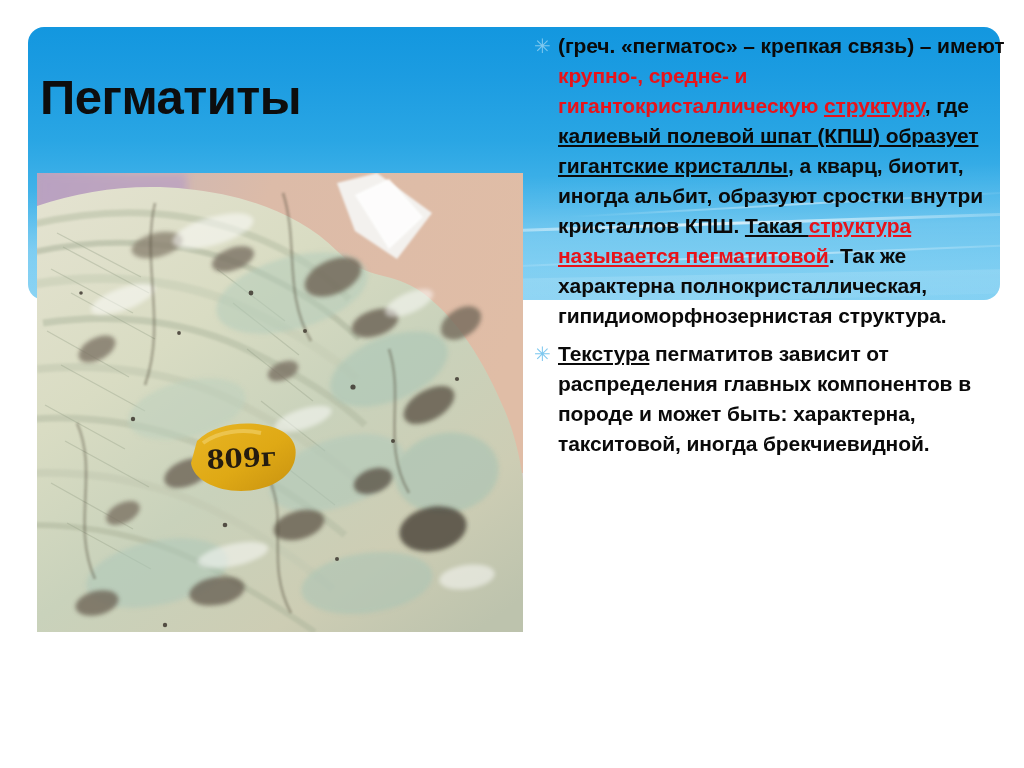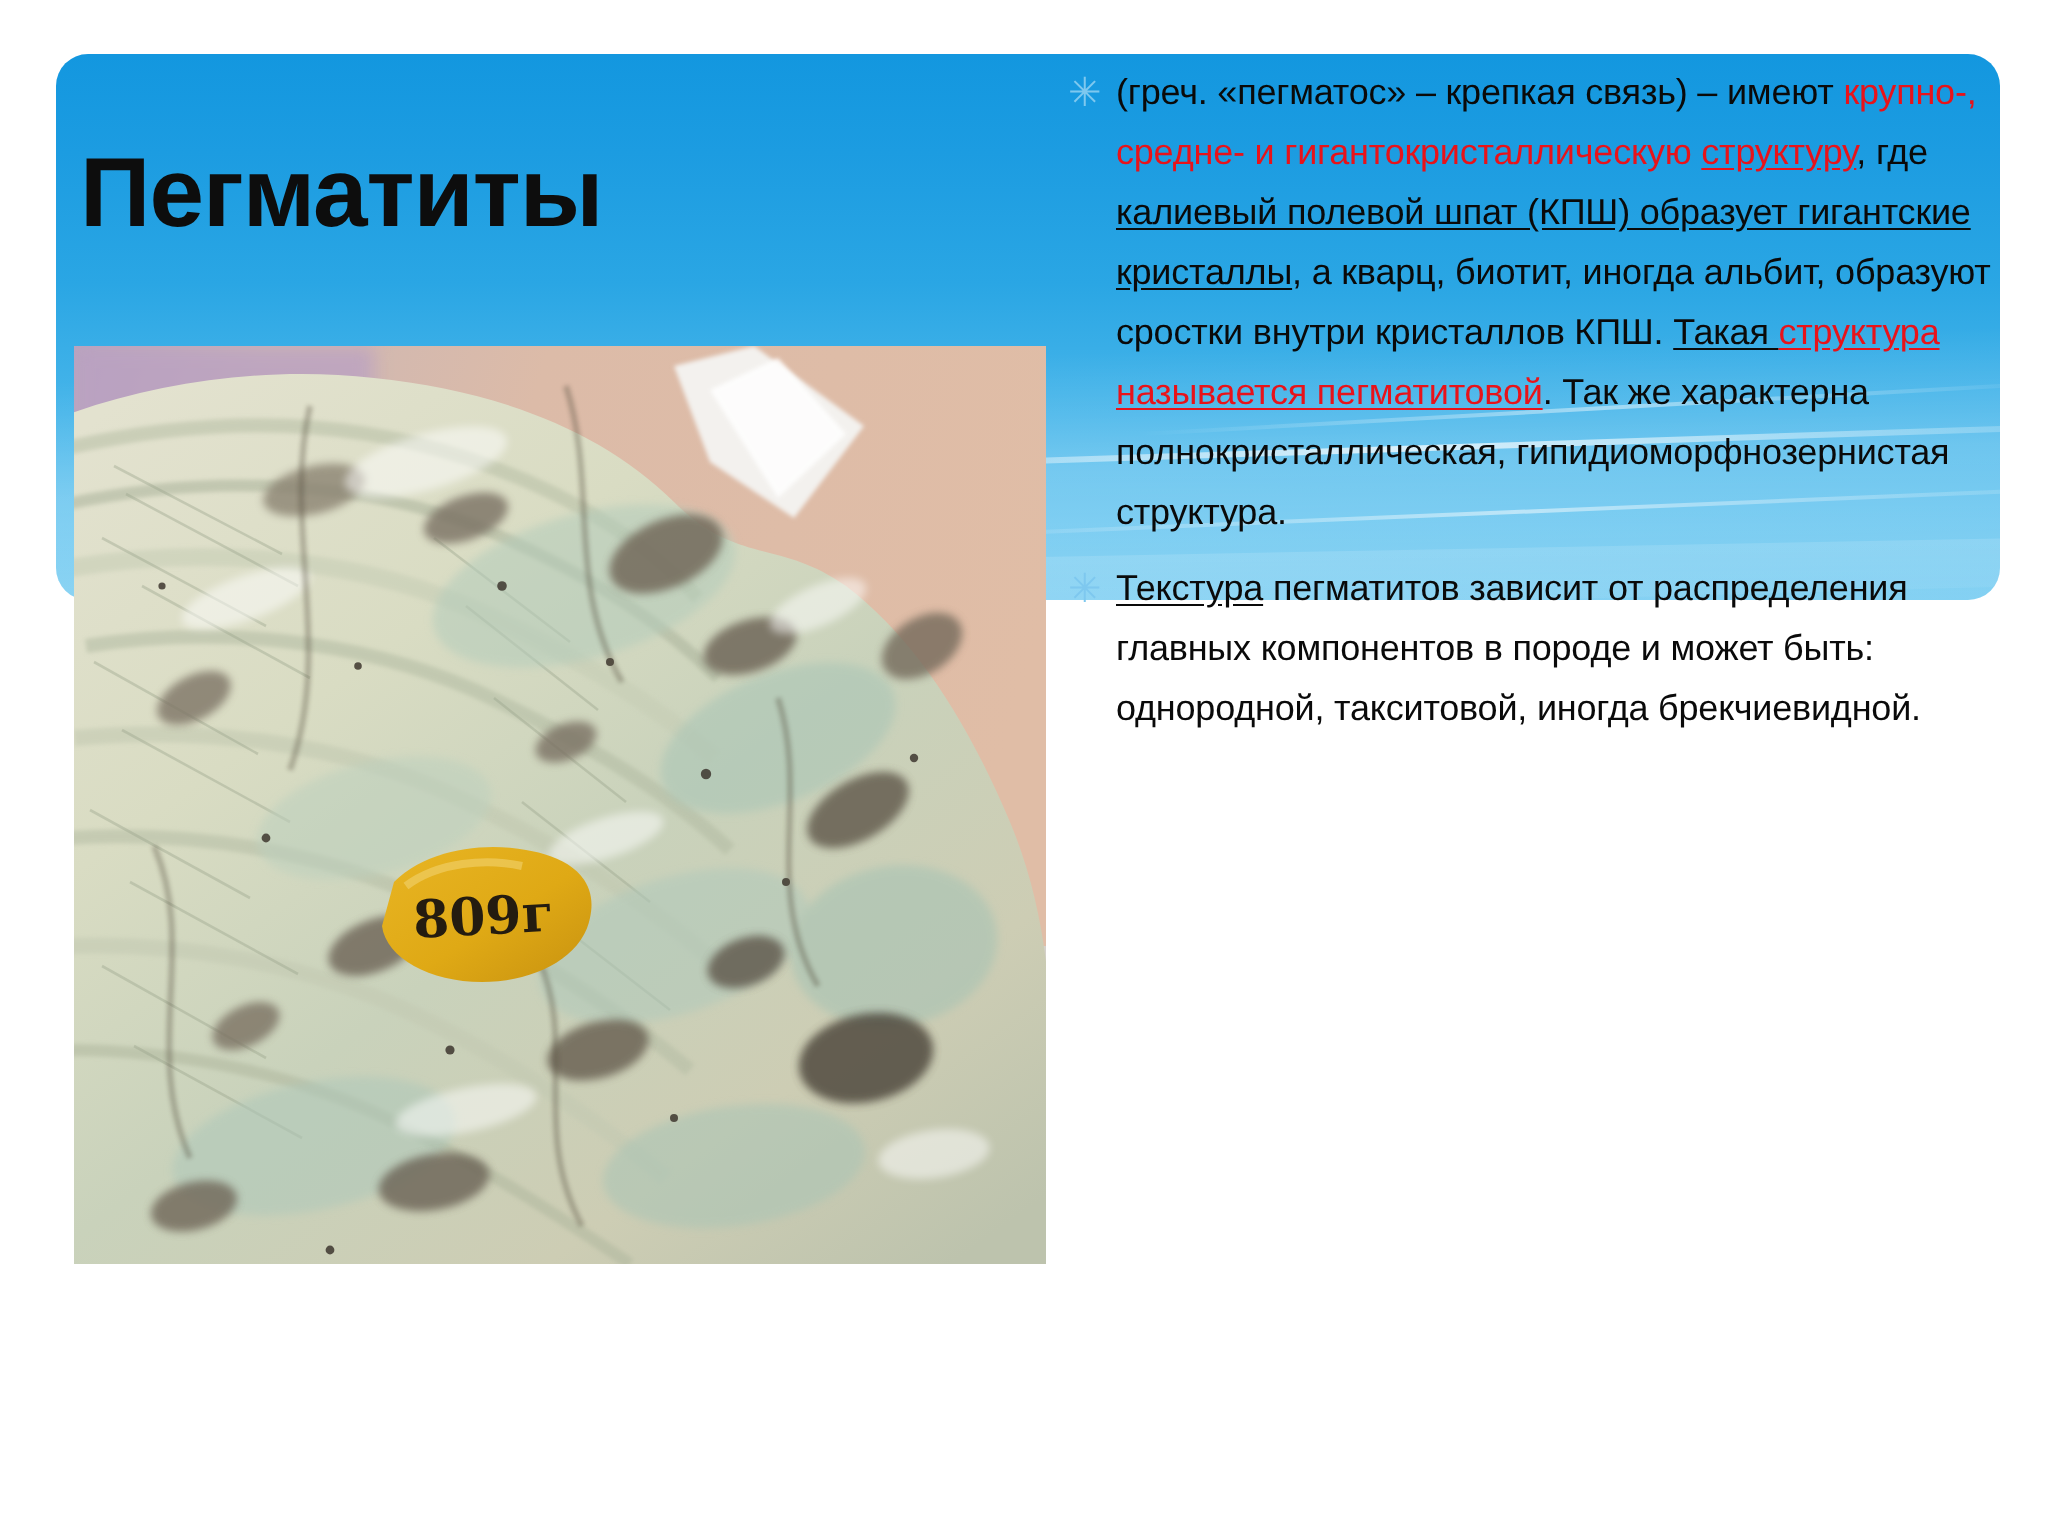--- a/index.html
+++ b/index.html
@@ -117,22 +117,22 @@
     color: #7ec8ef;
     font-size: 20px;
     line-height: 30px;
     text-align: left;
     padding-left: 6px;
     box-sizing: border-box;
     font-family: "DejaVu Sans", sans-serif;
   }
   .bullet-body {
     flex: 1 1 auto;
-    font-size: 18px;
-    font-weight: normal;
+    font-size: 21px;
+    font-weight: bold;
     line-height: 30px;
     color: #0a0a0a;
     letter-spacing: -0.1px;
     word-spacing: 0px;
   }
   .r    { color: #e8131a; }
   .u    { text-decoration: underline; text-underline-offset: 2px; }
   .ru   { color: #e8131a; text-decoration: underline; text-underline-offset: 2px; }
 </style>
 </head>
@@ -311,18 +311,18 @@
 
   <div class="text-col">
 
     <div class="bullet-row">
       <div class="bullet-mark">✳</div>
       <div class="bullet-body"><span>(греч. «пегматос» – крепкая связь) – имеют </span><span class="r">крупно-, средне- и гигантокристаллическую </span><span class="ru">структуру</span><span>, где </span><span class="u">калиевый полевой шпат (КПШ) образует гигантские кристаллы</span><span>, а кварц, биотит, иногда альбит, образуют сростки внутри кристаллов КПШ. </span><span class="u">Такая </span><span class="ru">структура называется пегматитовой</span><span>.  Так же характерна полнокристаллическая, гипидиоморфнозернистая структура.</span></div>
     </div>
 
     <div class="bullet-row">
       <div class="bullet-mark">✳</div>
-      <div class="bullet-body"><span class="u">Текстура</span><span> пегматитов зависит от распределения главных компонентов в породе и может быть: однородной, такситовой, иногда брекчиевидной.</span></div>
+      <div class="bullet-body"><span class="u">Текстура</span><span> пегматитов зависит от распределения главных компонентов в породе и может быть: характерна, такситовой, иногда брекчиевидной.</span></div>
     </div>
 
   </div>
 
 </div>
 
 </body></html>

